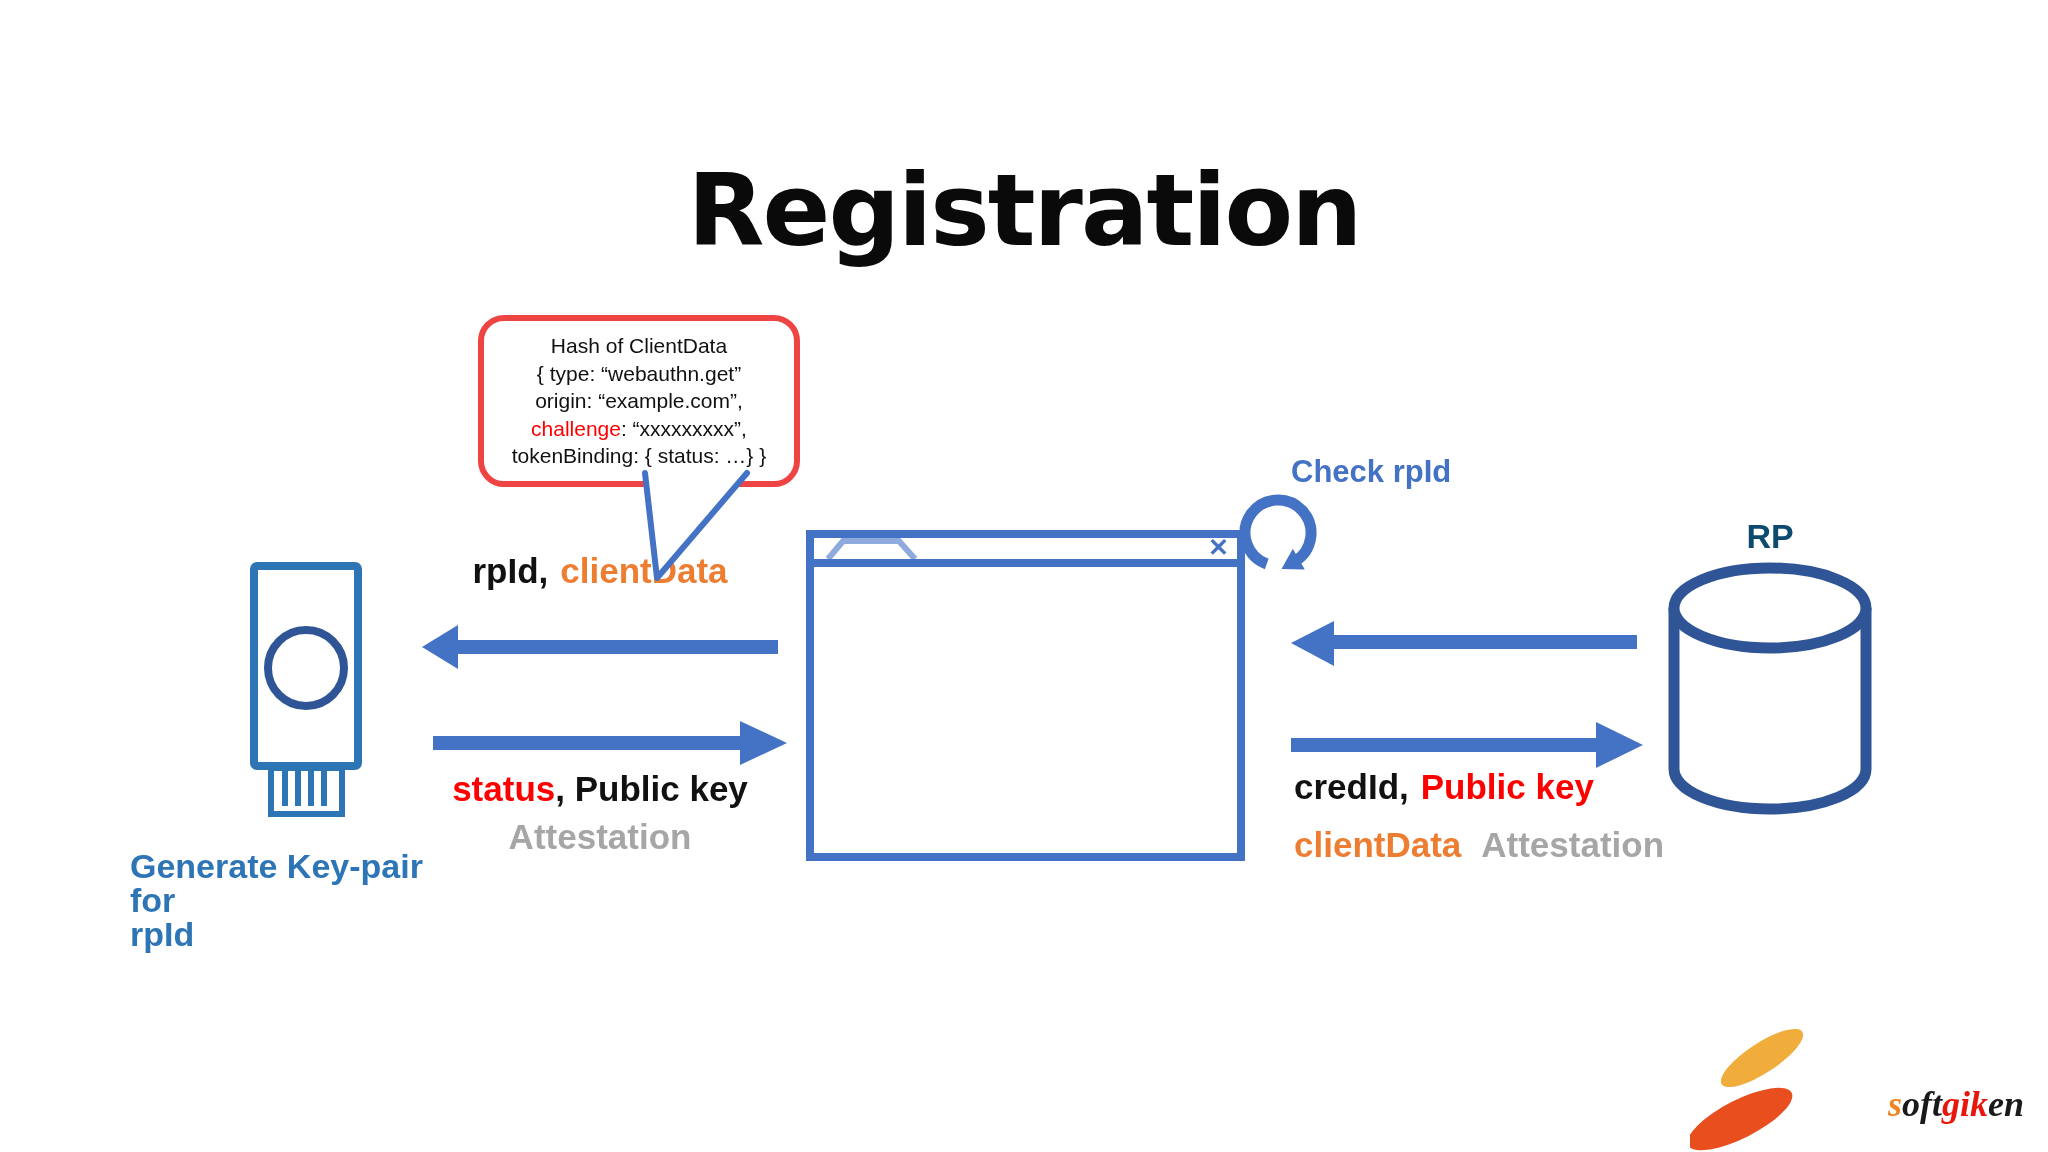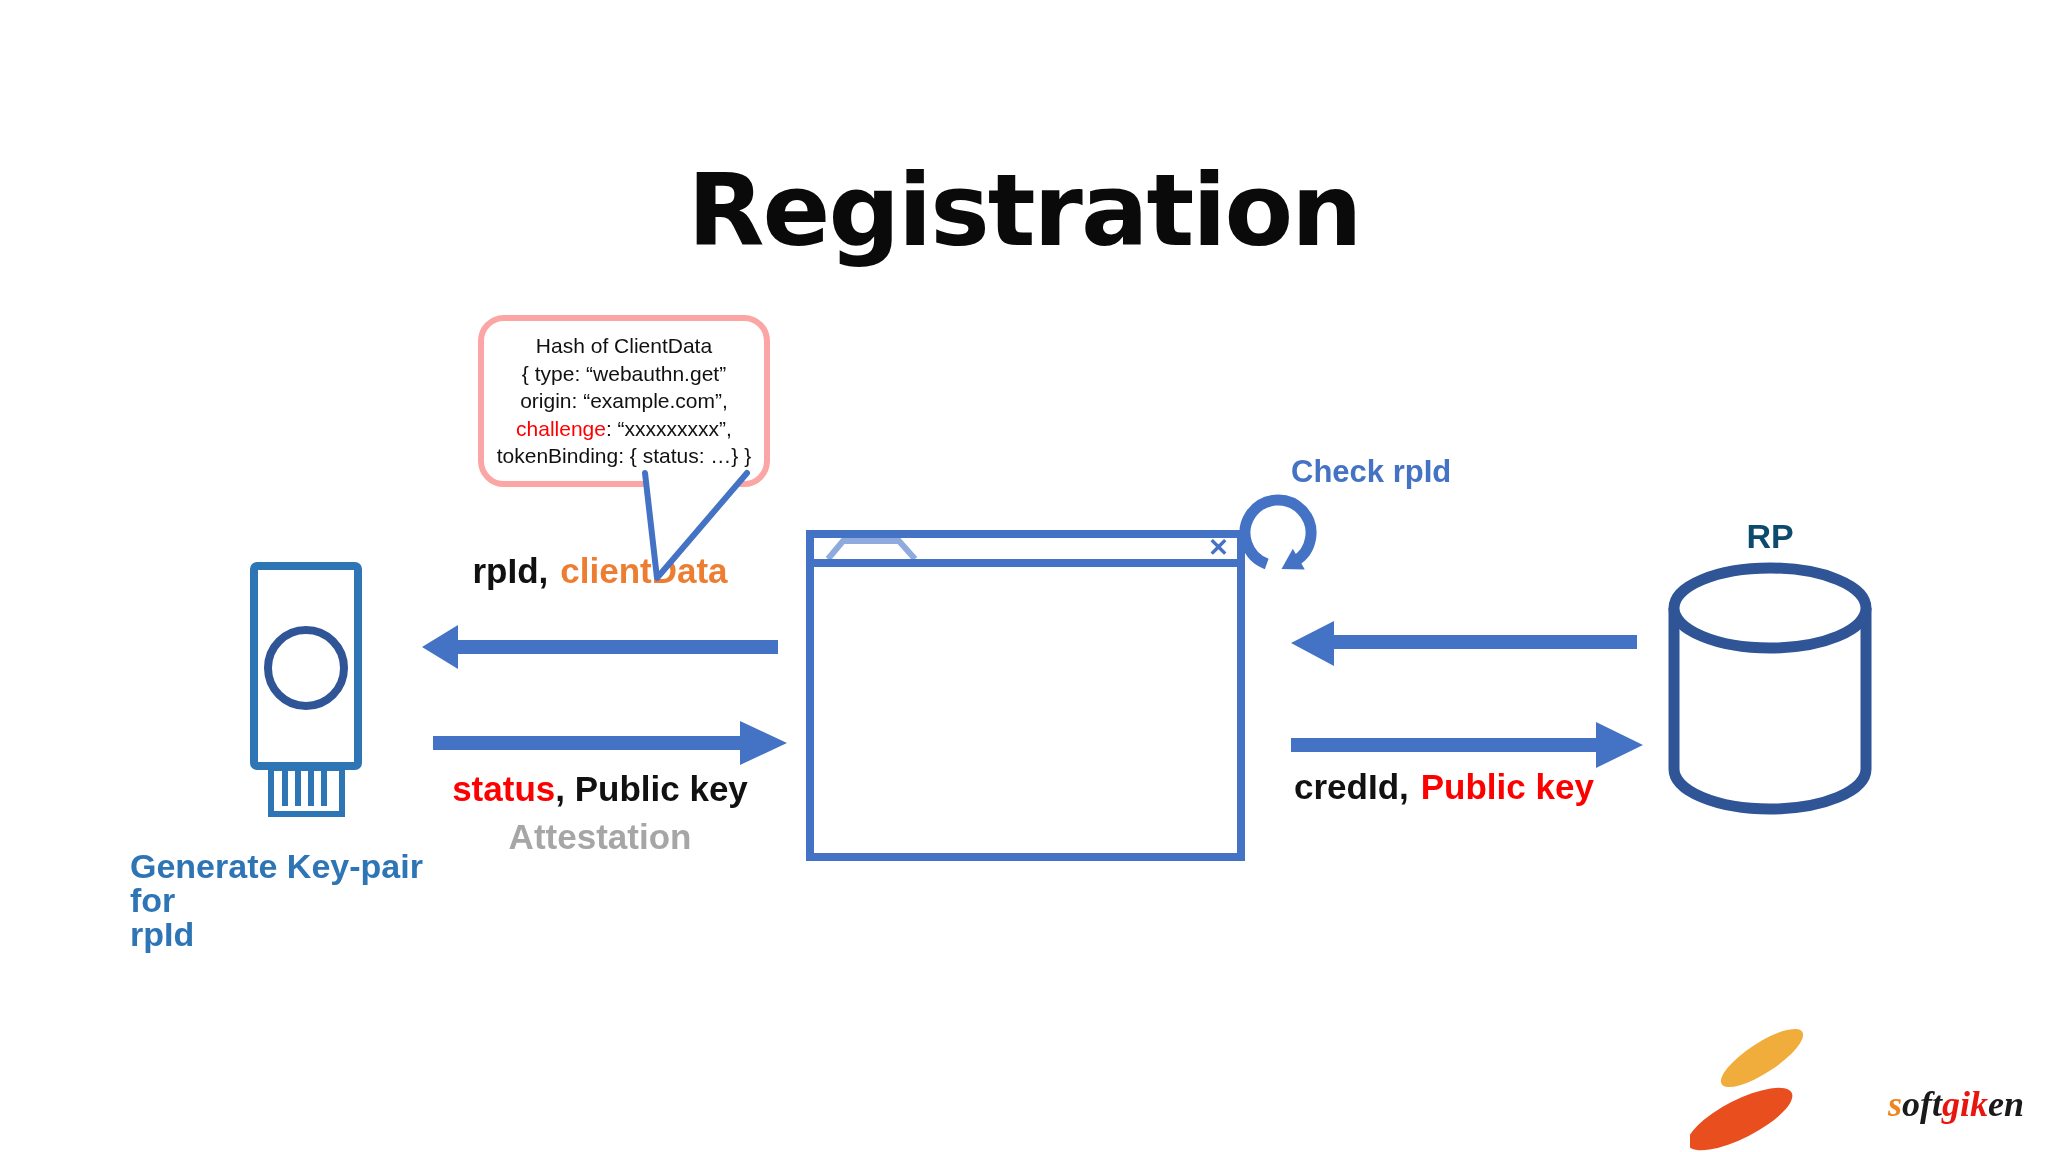--- a/index.html
+++ b/index.html
@@ -12,22 +12,22 @@
   
   .title {
     position:absolute; left:0; right:0; top:140px; margin:0;
     text-align:center; font-family:"DejaVu Sans", sans-serif;
     font-weight:700; font-size:100px; letter-spacing:-2px; color:#0a0a0a;
     line-height:1;
   }
 
   
   .bubble {
-    position:absolute; left:478px; top:294px; width:292px; height:172px;
-    box-sizing:border-box; border:6px solid #fca5a5; border-radius:26px;
+    position:absolute; left:478px; top:294px; width:322px; height:172px;
+    box-sizing:border-box; border:6px solid #ef4444; border-radius:26px;
     background:#fff; color:#111; font-size:21px; line-height:27.5px;
     text-align:center; padding-top:11px; z-index:2;
   }
   .bubble .red { color:#FF0000; }
 
   
   .lbl { position:absolute; font-weight:700; font-size:35px; color:#111;
          white-space:nowrap; }
   .center360 { left:420px; width:360px; text-align:center; }
   .org { color:#ED7D31; }
@@ -114,20 +114,21 @@
       <svg width="120" height="21">
         <polyline points="14,21 29,3 85,3 101,21" fill="none" stroke="#8FAADC" stroke-width="6"></polyline>
       </svg>
       <span class="close">✕</span>
     </div>
   </div>
 
   <div class="check-lbl">Check rpId</div>
 
   <div class="lbl" style="left:1294px; top:746px;"><span>credId,</span><span class="red ml">Public key</span></div>
+  <div class="lbl" style="left:1294px; top:804px;"><span class="org">clientData</span><span class="gry ml2">Attestation</span></div>
 
   <div class="rp-lbl">RP</div>
   <svg class="abs" style="left:1660px; top:470px;" width="230" height="330">
     <path d="M14,117 L14,278 A96,40 0 0 0 206,278 L206,117" fill="#fff" stroke="#2F5597" stroke-width="11"></path>
     <ellipse cx="110" cy="117" rx="96" ry="40" fill="#fff" stroke="#2F5597" stroke-width="11"></ellipse>
   </svg>
 
   <svg class="overlay" width="2048" height="1152">
 
     <path d="M645,452 L657,557 L747,452" fill="#ffffff" stroke="#4472C4" stroke-width="6" stroke-linejoin="round" stroke-linecap="round"></path>

